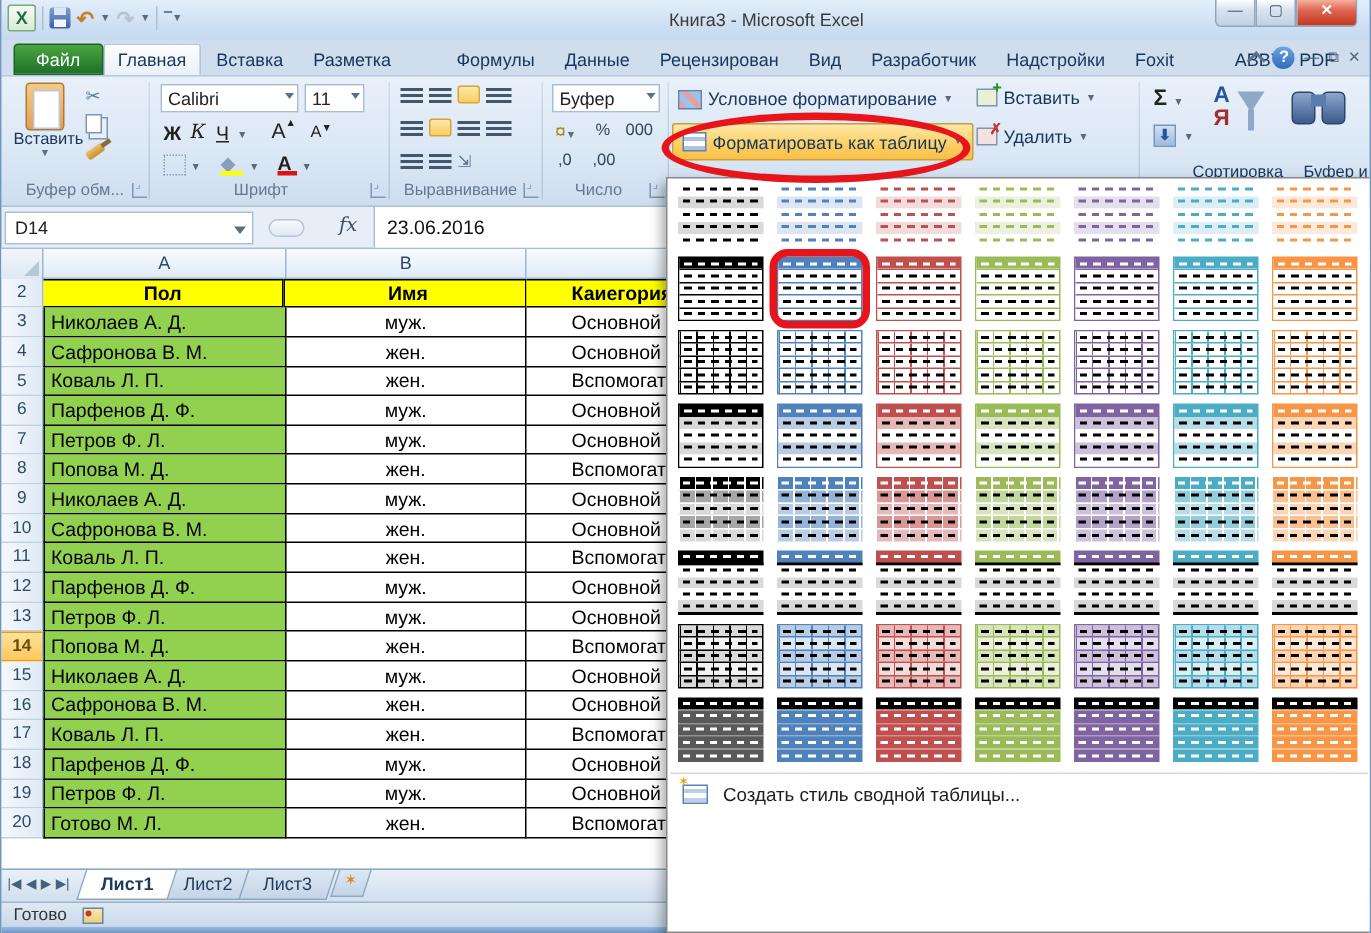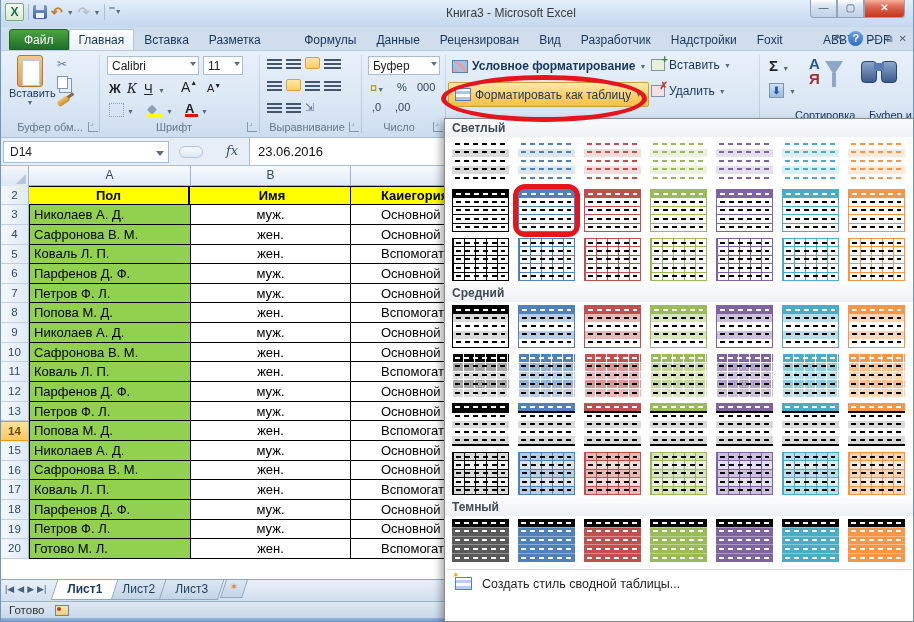--- a/index.html
+++ b/index.html
@@ -263,21 +263,21 @@
     <div class="combo" style="left:367px; top:5px; width:72px;"><span>Буфер</span><span class="dd"></span></div>
     <div class="numbtn" style="left:369px; top:29px; font-size:13px; color:#b8860b;">¤<span style="font-size:7px;color:#5a6e88;">▼</span></div>
     <div class="numbtn" style="left:396px; top:30px;">%</div>
     <div class="numbtn" style="left:416px; top:30px;">000</div>
     <div class="numbtn" style="left:371px; top:50px;">,0</div>
     <div class="numbtn" style="left:394px; top:50px;">,00</div>
     <div class="grp-label" style="left:362px;width:72px;">Число</div>
     <div class="dlg-launch" style="left:432px;"></div>
     <div class="group-sep" style="left:444px;"></div>
 
-    <div class="style-btn" style="top:4px;font-weight:bold;">
+    <div class="style-btn" style="top:4px;">
       <div class="tbl-ic cf"></div>
       <span>Условное форматирование</span>
       <span class="mini-dd">▼</span>
     </div>
     <div class="fmt-table-btn">
       <div class="tbl-ic"></div>
       <span>Форматировать как таблицу</span>
       <span class="mini-dd">▼</span>
     </div>
 
@@ -463,21 +463,20 @@
     <div class="newsheet"></div>
   </div>
 
   <div id="statusbar">
     <span>Готово</span>
     <div class="macro-ic"></div>
   </div>
   <div id="bottomstrip"></div>
 
   <div id="gallery">
-      <div class="gsec-label">Светлый</div>
       <div class="gthumb-row">
         <div class="gthumb">
           <div class="gstrip" style="background-color: rgb(255, 255, 255);">
             <div class="gdash" style="background-image: repeating-linear-gradient(90deg, rgb(0, 0, 0) 0px, rgb(0, 0, 0) 5px, transparent 5px, transparent 9px);"></div>
           </div>
           <div class="gstrip" style="background-color: rgb(217, 217, 217);">
             <div class="gdash" style="background-image: repeating-linear-gradient(90deg, rgb(0, 0, 0) 0px, rgb(0, 0, 0) 5px, transparent 5px, transparent 9px);"></div>
           </div>
           <div class="gstrip" style="background-color: rgb(255, 255, 255);">
             <div class="gdash" style="background-image: repeating-linear-gradient(90deg, rgb(0, 0, 0) 0px, rgb(0, 0, 0) 5px, transparent 5px, transparent 9px);"></div>
@@ -828,21 +827,20 @@
             <div class="gdash" style="background-image: repeating-linear-gradient(90deg, rgb(0, 0, 0) 0px, rgb(0, 0, 0) 5px, transparent 5px, transparent 9px);"></div>
           </div>
           <div class="gstrip" style="background-color: rgb(255, 255, 255); background-image: repeating-linear-gradient(90deg, rgb(247, 150, 70) 0px, rgb(247, 150, 70) 1px, transparent 1px, transparent 11px); border-top: 1px solid rgb(247, 150, 70);">
             <div class="gdash" style="background-image: repeating-linear-gradient(90deg, rgb(0, 0, 0) 0px, rgb(0, 0, 0) 5px, transparent 5px, transparent 9px);"></div>
           </div>
           <div class="gstrip" style="background-color: rgb(255, 255, 255); background-image: repeating-linear-gradient(90deg, rgb(247, 150, 70) 0px, rgb(247, 150, 70) 1px, transparent 1px, transparent 11px); border-top: 1px solid rgb(247, 150, 70);">
             <div class="gdash" style="background-image: repeating-linear-gradient(90deg, rgb(0, 0, 0) 0px, rgb(0, 0, 0) 5px, transparent 5px, transparent 9px);"></div>
           </div>
         </div>
       </div>
-      <div class="gsec-label">Средний</div>
       <div class="gthumb-row">
         <div class="gthumb" style="border: 1px solid rgb(0, 0, 0);">
           <div class="gstrip" style="background-color: rgb(0, 0, 0);">
             <div class="gdash" style="background-image: repeating-linear-gradient(90deg, rgb(255, 255, 255) 0px, rgb(255, 255, 255) 5px, transparent 5px, transparent 9px);"></div>
           </div>
           <div class="gstrip" style="background-color: rgb(217, 217, 217);">
             <div class="gdash" style="background-image: repeating-linear-gradient(90deg, rgb(0, 0, 0) 0px, rgb(0, 0, 0) 5px, transparent 5px, transparent 9px);"></div>
           </div>
           <div class="gstrip" style="background-color: rgb(255, 255, 255);">
             <div class="gdash" style="background-image: repeating-linear-gradient(90deg, rgb(0, 0, 0) 0px, rgb(0, 0, 0) 5px, transparent 5px, transparent 9px);"></div>
@@ -1313,21 +1311,20 @@
             <div class="gdash" style="background-image: repeating-linear-gradient(90deg, rgb(0, 0, 0) 0px, rgb(0, 0, 0) 5px, transparent 5px, transparent 9px);"></div>
           </div>
           <div class="gstrip" style="background-color: rgb(253, 233, 217); background-image: repeating-linear-gradient(90deg, rgb(247, 150, 70) 0px, rgb(247, 150, 70) 1px, transparent 1px, transparent 11px); border-top: 1px solid rgb(247, 150, 70);">
             <div class="gdash" style="background-image: repeating-linear-gradient(90deg, rgb(0, 0, 0) 0px, rgb(0, 0, 0) 5px, transparent 5px, transparent 9px);"></div>
           </div>
           <div class="gstrip" style="background-color: rgb(252, 213, 180); background-image: repeating-linear-gradient(90deg, rgb(247, 150, 70) 0px, rgb(247, 150, 70) 1px, transparent 1px, transparent 11px); border-top: 1px solid rgb(247, 150, 70);">
             <div class="gdash" style="background-image: repeating-linear-gradient(90deg, rgb(0, 0, 0) 0px, rgb(0, 0, 0) 5px, transparent 5px, transparent 9px);"></div>
           </div>
         </div>
       </div>
-      <div class="gsec-label">Темный</div>
       <div class="gthumb-row">
         <div class="gthumb">
           <div class="gstrip" style="background-color: rgb(0, 0, 0);">
             <div class="gdash" style="background-image: repeating-linear-gradient(90deg, rgb(255, 255, 255) 0px, rgb(255, 255, 255) 5px, transparent 5px, transparent 9px);"></div>
           </div>
           <div class="gstrip" style="background-color: rgb(89, 89, 89); border-top: 1px solid rgba(255, 255, 255, 0.35);">
             <div class="gdash" style="background-image: repeating-linear-gradient(90deg, rgb(255, 255, 255) 0px, rgb(255, 255, 255) 5px, transparent 5px, transparent 9px);"></div>
           </div>
           <div class="gstrip" style="background-color: rgb(89, 89, 89); border-top: 1px solid rgba(255, 255, 255, 0.35);">
             <div class="gdash" style="background-image: repeating-linear-gradient(90deg, rgb(255, 255, 255) 0px, rgb(255, 255, 255) 5px, transparent 5px, transparent 9px);"></div>

